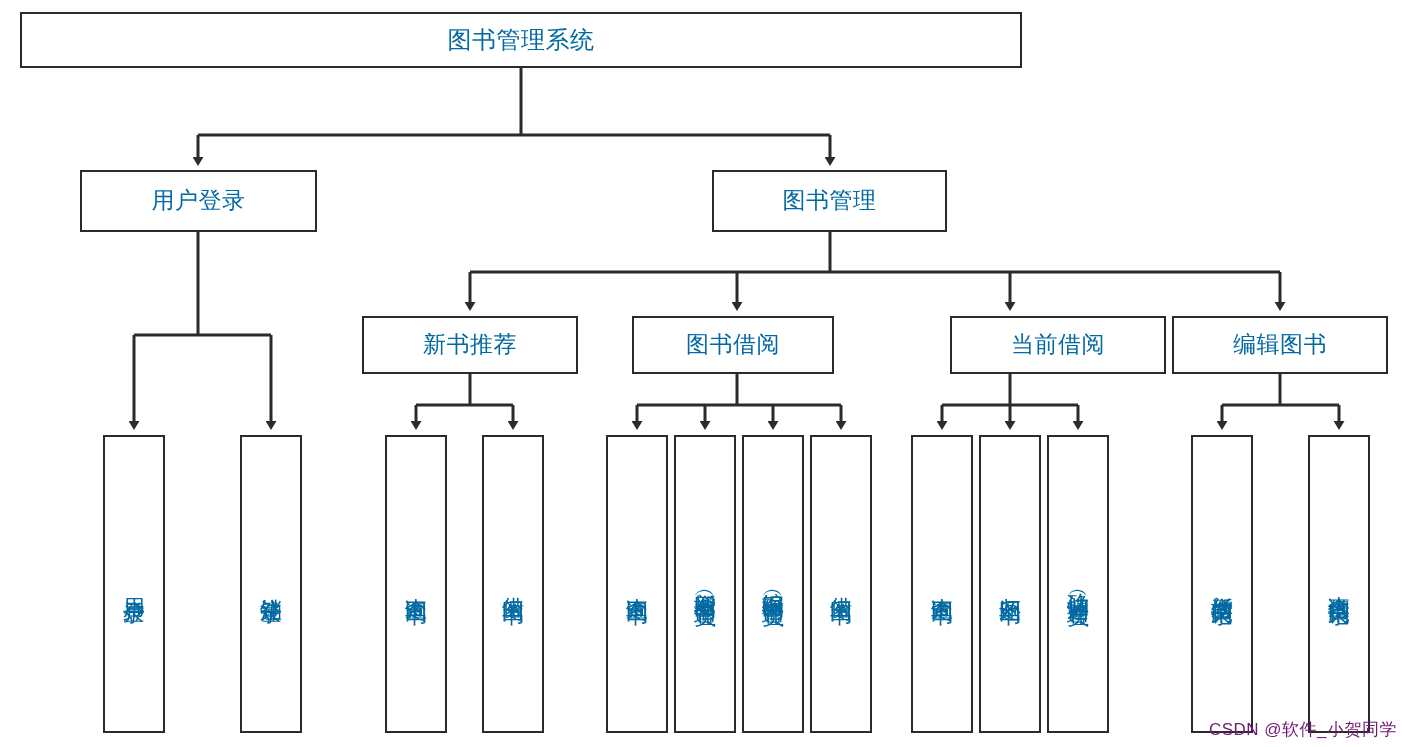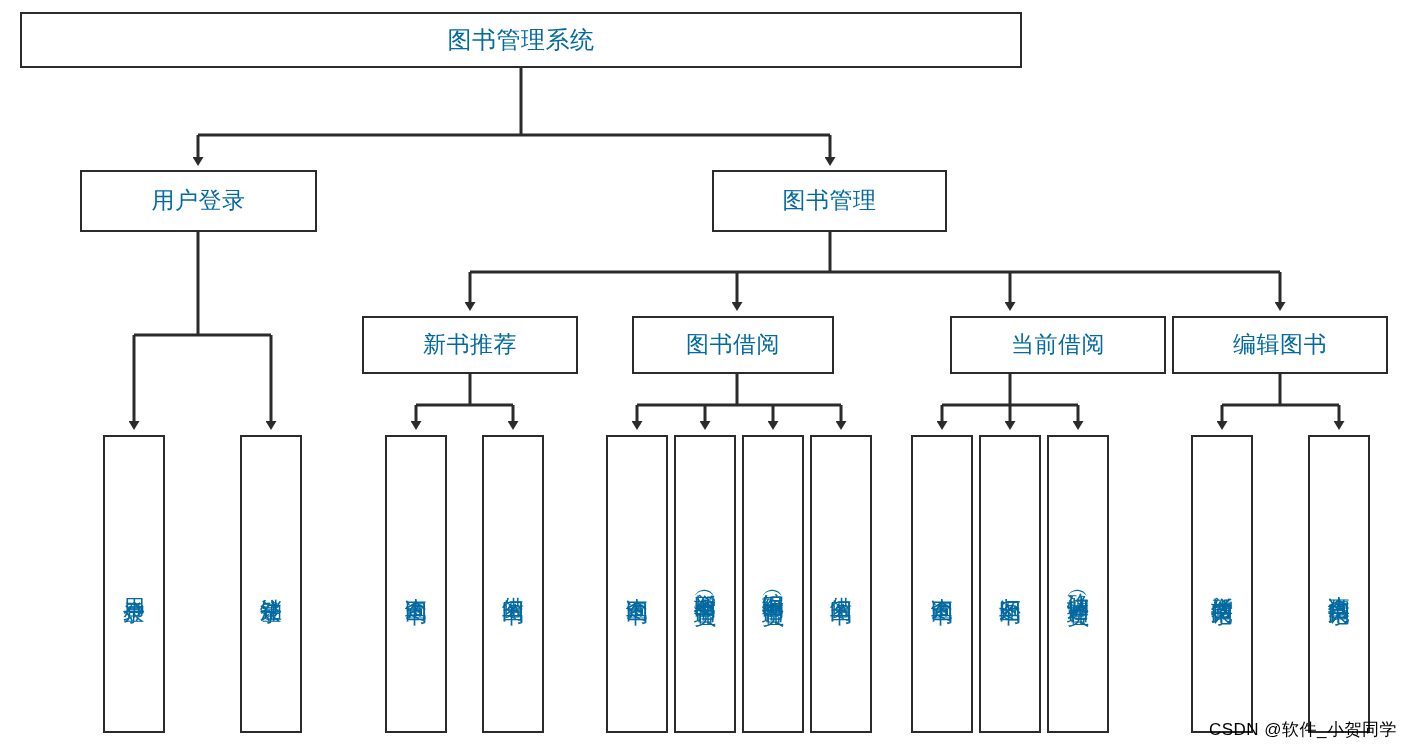--- a/index.html
+++ b/index.html
@@ -62,21 +62,21 @@
     font-size: 22px;
     line-height: 1.18;
     letter-spacing: 2px;
     max-height: 100%;
   }
   .watermark {
     position: absolute;
     right: 8px;
     bottom: 6px;
     font-size: 17px;
-    color: #000000;
+    color: #701a75;
     white-space: nowrap;
     letter-spacing: 0.5px;
   }
 </style>
 </head>
 <body>
 
 <div id="canvas">
 
   <svg class="wires" viewBox="0 0 1405 747" xmlns="http://www.w3.org/2000/svg">

